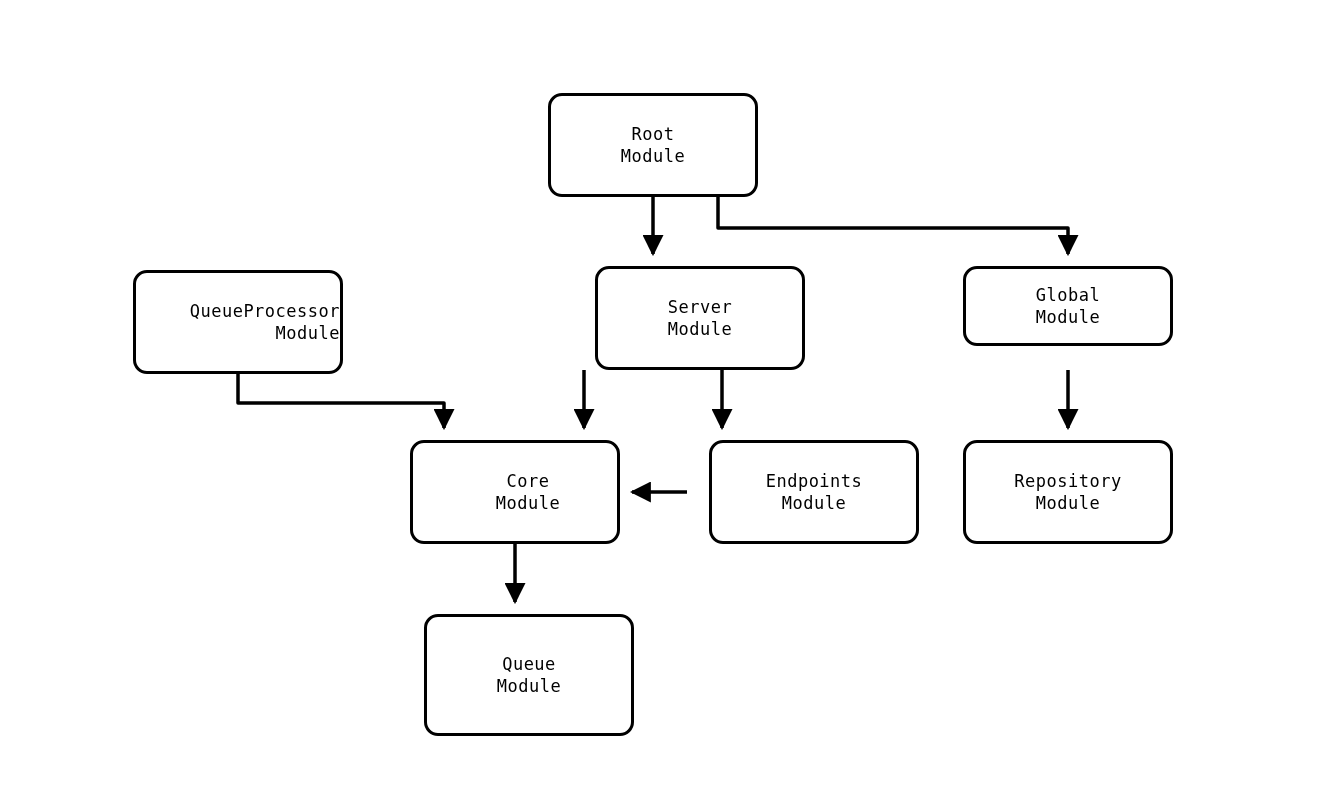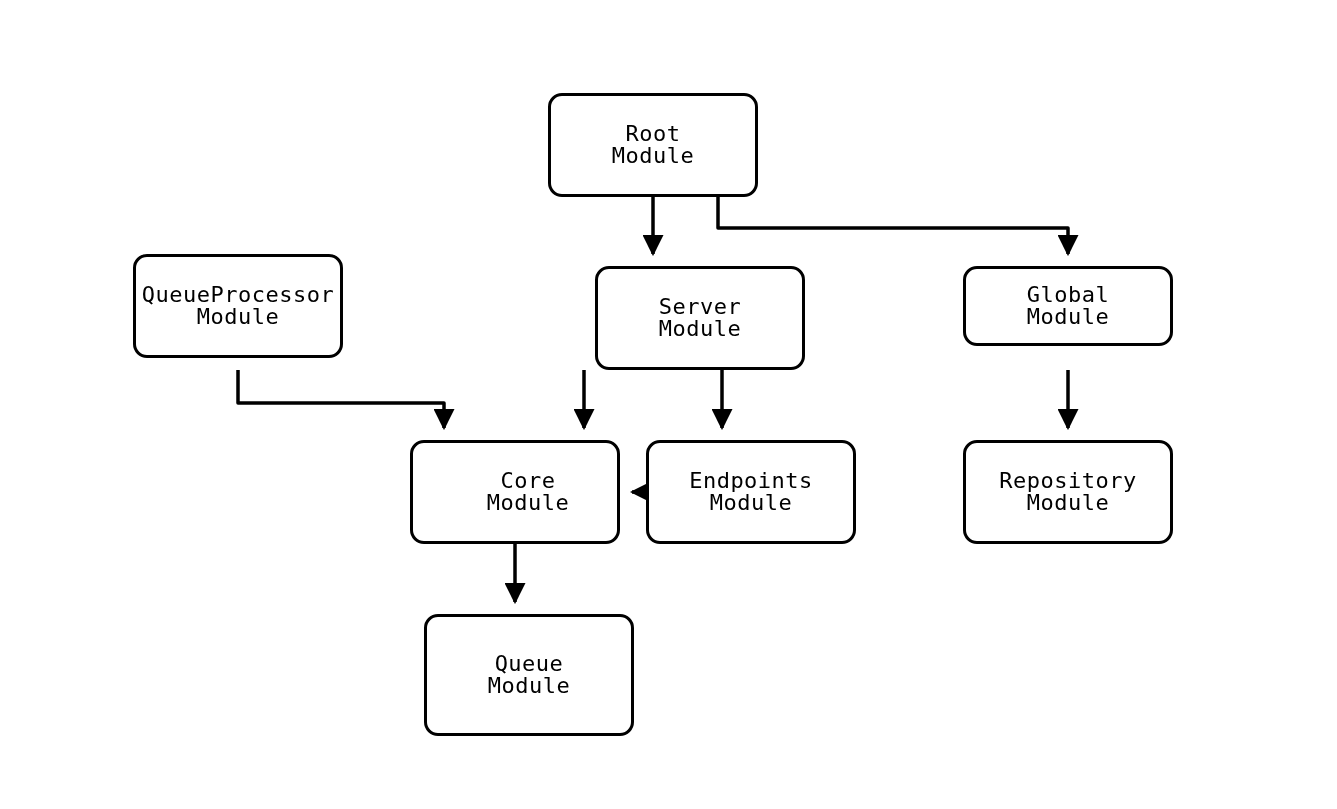--- a/index.html
+++ b/index.html
@@ -30,21 +30,21 @@
     box-sizing: border-box;
     border: 3px solid #000000;
     border-radius: 14px;
     background: #ffffff;
     display: flex;
     flex-direction: column;
     align-items: center;
     justify-content: center;
     color: #000000;
     font-family: "DejaVu Sans Mono", monospace;
-    font-size: 22px;
+    font-size: 17px;
     line-height: 22px;
     letter-spacing: 0.5px;
     text-align: center;
   }
   .node .line1, .node .line2 {
     display: block;
     white-space: pre;
   }
 </style>
 </head>
@@ -74,41 +74,41 @@
     <path d="M 1068 370 L 1068 428" fill="none" stroke="#000000" stroke-width="3.5" marker-end="url(#arrow)"></path>
 
     <path d="M 515 544 L 515 602" fill="none" stroke="#000000" stroke-width="3.5" marker-end="url(#arrow)"></path>
   </svg>
 
   <div class="node" style="left:548px; top:93px; width:210px; height:104px;">
     <span class="line1">Root</span>
     <span class="line2">Module</span>
   </div>
 
-  <div class="node" style="left:133px; top:254px; width:210px; height:104px;">
+  <div class="node" style="left:133px; top:270px; width:210px; height:104px;align-items:flex-end;">
     <span class="line1">QueueProcessor</span>
     <span class="line2">Module</span>
   </div>
 
   <div class="node" style="left:548px; top:266px; width:210px; height:104px;margin-left:47px;">
     <span class="line1">Server</span>
     <span class="line2">Module</span>
   </div>
 
   <div class="node" style="left:963px; top:266px; width:210px; height:80px;">
     <span class="line1">Global</span>
     <span class="line2">Module</span>
   </div>
 
   <div class="node" style="left:410px; top:440px; width:210px; height:104px;padding-left:26px;">
     <span class="line1">Core</span>
     <span class="line2">Module</span>
   </div>
 
-  <div class="node" style="left:646px; top:440px; width:210px; height:104px;">
+  <div class="node" style="left:709px; top:440px; width:210px; height:104px;">
     <span class="line1">Endpoints</span>
     <span class="line2">Module</span>
   </div>
 
   <div class="node" style="left:963px; top:440px; width:210px; height:104px;">
     <span class="line1">Repository</span>
     <span class="line2">Module</span>
   </div>
 
   <div class="node" style="left:424px; top:614px; width:210px; height:122px;">

